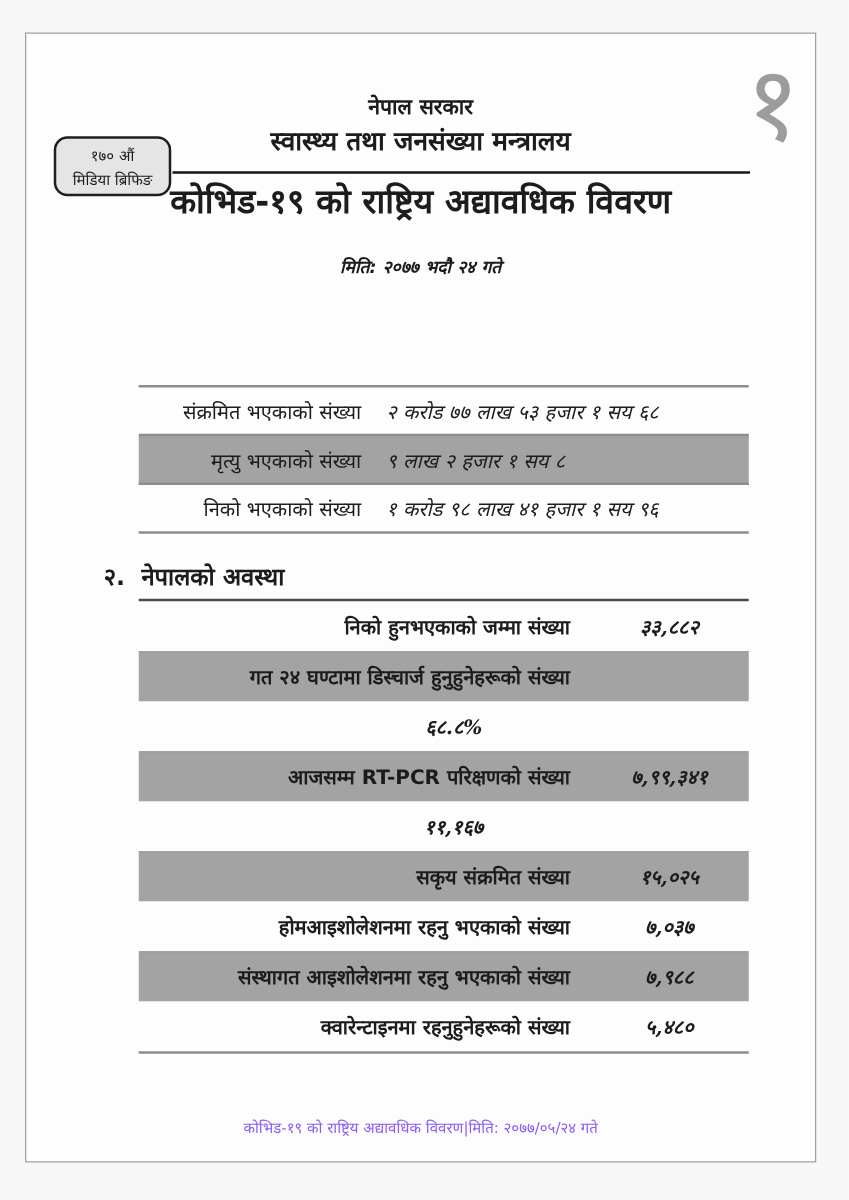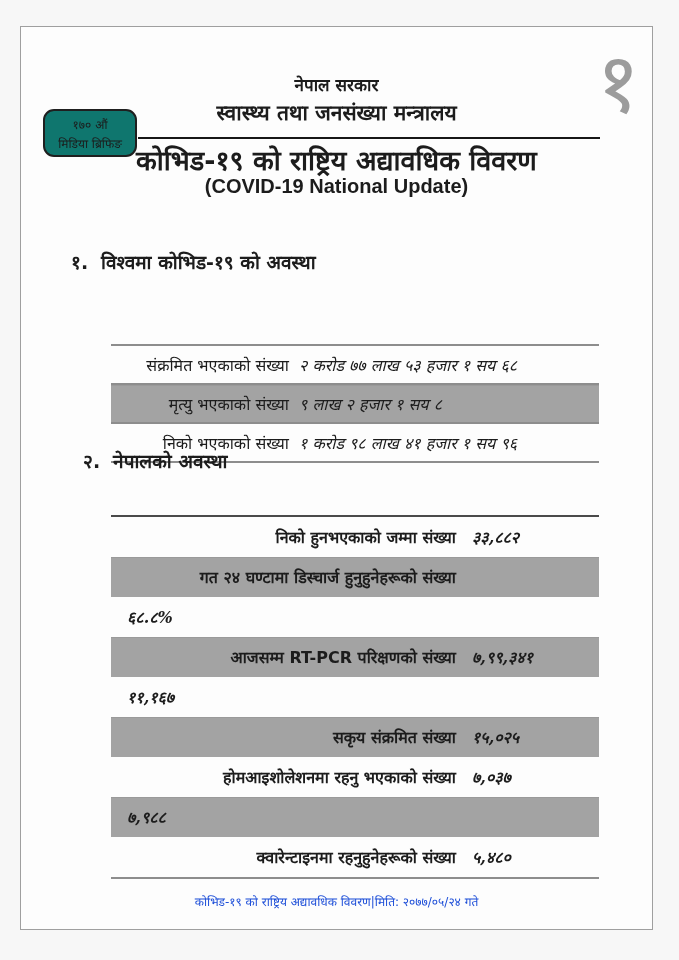--- a/index.html
+++ b/index.html
@@ -20,67 +20,64 @@
   }
   .hdr{position:absolute;left:0;width:100%;text-align:center;white-space:nowrap;}
   .gov{top:46px;font-size:17px;font-weight:600;}
   .ministry{top:71px;font-size:21px;font-weight:700;}
   .rule-ministry{position:absolute;left:117px;top:110px;width:462px;height:2px;background:#171717;}
   .title-np{top:114px;font-size:27px;font-weight:700;}
   .title-en{top:148px;font-size:20px;font-weight:700;font-family:"Liberation Sans","DejaVu Sans",sans-serif;}
   .date-line{top:176px;font-size:14px;font-weight:700;font-style:italic;}
   .badge{
     position:absolute;left:22px;top:82px;width:94px;height:48px;
-    border:2px solid #1f1f1f;border-radius:11px;background:#0f766e;
+    border:2px solid #1f1f1f;border-radius:11px;background:#e5e5e5;
     text-align:center;font-size:12px;line-height:1.6;padding-top:5px;
     box-sizing:border-box;z-index:2;
   }
   .sec-heading{position:absolute;font-size:19px;font-weight:700;white-space:nowrap;}
   #sec1{left:50px;top:222px;}
   #sec2{left:62px;top:421px;}
   .sec-num{display:inline-block;margin-right:13px;}
-  .dtable{position:absolute;left:90px;width:488px;margin-top:36px;}
+  .dtable{position:absolute;left:90px;width:488px;}
   #world-table{top:281px;border-top:2px solid #8d8d8d;}
   #world-table .row{height:37px;border-bottom:2px solid #8d8d8d;}
   #nepal-table{top:452px;border-top:2px solid #4a4a4a;border-bottom:2px solid #8d8d8d;}
   #nepal-table .row{height:40px;font-weight:bold;}
   .row{display:flex;align-items:center;}
   .row.shaded{background:#a3a3a3;box-shadow:inset 0 1px 0 #9a9a9a;}
   .cell-label{text-align:right;font-size:16px;white-space:nowrap;}
   #world-table .cell-label{width:178px;}
   #nepal-table .cell-label{width:345px;}
   .cell-value{
     font-style:italic;font-size:16px;white-space:nowrap;
     font-family:"DejaVu Serif","Liberation Serif",serif;
   }
-  #world-table .cell-value{padding-left:10px;font-style:italic;}
-  #nepal-table .cell-value{flex:1;text-align:left;padding-left:16px;}
-  .footer{position:absolute;left:0;width:100%;top:866px;text-align:center;font-size:12px;color:#1d4ed8;}
+  #world-table .cell-value{padding-left:20px;font-style:italic;}
+  #nepal-table .cell-value{flex:1;text-align:center;padding-left:16px;}
+  .footer{position:absolute;left:0;width:100%;top:866px;text-align:center;font-size:12px;color:#8b5cf6;}
 </style>
 </head>
 <body>
 
 <div class="page">
 
   <div class="page-number">१</div>
 
   <div class="badge">
     <div>१७० औं</div>
     <div>मिडिया ब्रिफिङ</div>
   </div>
 
   <div class="hdr gov">नेपाल सरकार</div>
   <div class="hdr ministry">स्वास्थ्य तथा जनसंख्या मन्त्रालय</div>
   <div class="rule-ministry"></div>
   <div class="hdr title-np">कोभिड-१९ को राष्ट्रिय अद्यावधिक विवरण</div>
-  <div class="hdr title-en">(COVID-19 National Update)</div>
+  <div class="hdr date-line">मिति: २०७७ भदौ २४ गते</div>
 
-  <div class="sec-heading" id="sec1">
-    <span class="sec-num">१.</span><span>विश्वमा कोभिड-१९ को अवस्था</span>
-  </div>
 
   <div class="dtable" id="world-table">
     <div class="row">
       <div class="cell-label">संक्रमित भएकाको संख्या</div>
       <div class="cell-value">२ करोड ७७ लाख ५३ हजार १ सय ६८</div>
     </div>
     <div class="row shaded">
       <div class="cell-label">मृत्यु भएकाको संख्या</div>
       <div class="cell-value">९ लाख २ हजार १ सय ८</div>
     </div>
@@ -114,20 +111,21 @@
     </div>
     <div class="row shaded">
       <div class="cell-label">सकृय संक्रमित संख्या</div>
       <div class="cell-value">१५,०२५</div>
     </div>
     <div class="row">
       <div class="cell-label">होमआइशोलेशनमा रहनु भएकाको संख्या</div>
       <div class="cell-value">७,०३७</div>
     </div>
     <div class="row shaded">
+      <div class="cell-label">संस्थागत आइशोलेशनमा रहनु भएकाको संख्या</div>
       <div class="cell-value">७,९८८</div>
     </div>
     <div class="row">
       <div class="cell-label">क्वारेन्टाइनमा रहनुहुनेहरूको संख्या</div>
       <div class="cell-value">५,४८०</div>
     </div>
   </div>
 
   <div class="footer">कोभिड-१९ को राष्ट्रिय अद्यावधिक विवरण|मिति: २०७७/०५/२४ गते</div>
 

